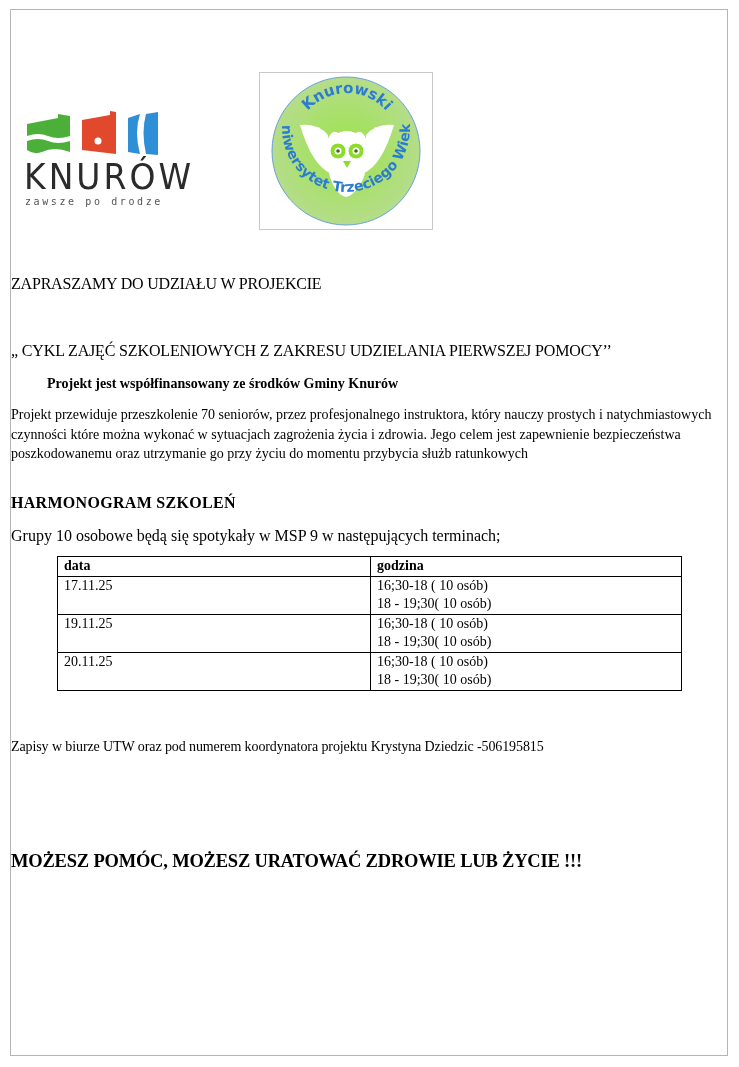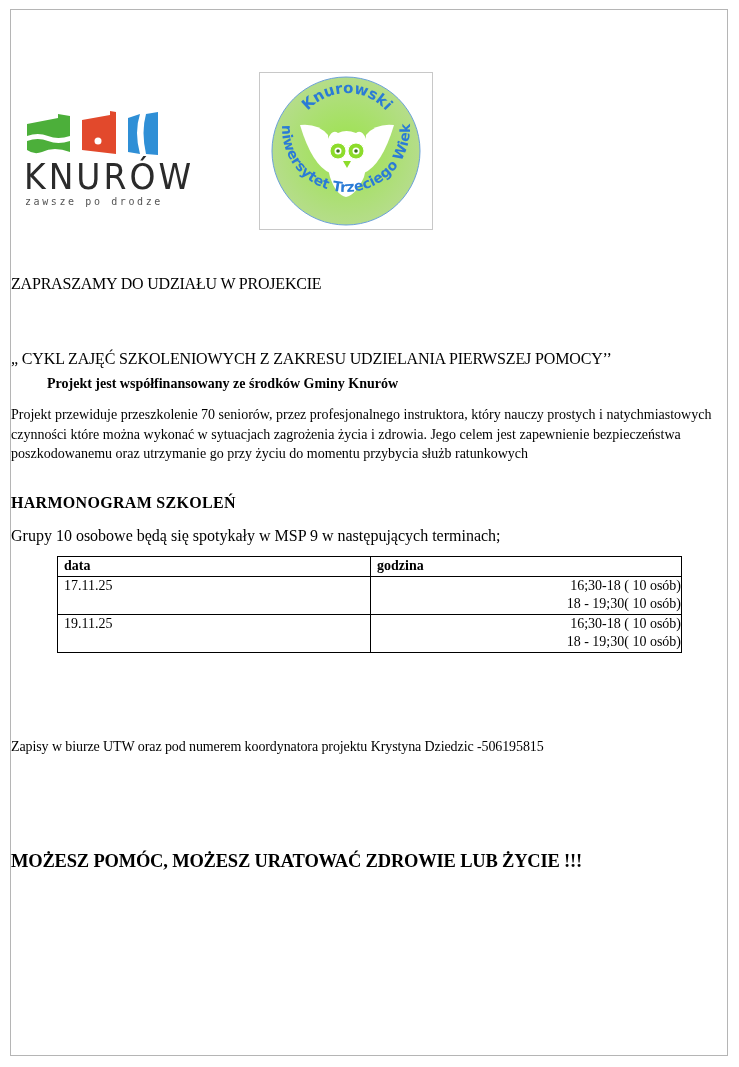--- a/index.html
+++ b/index.html
@@ -9,31 +9,31 @@
 
   
   .knurow-logo { position: absolute; left: 24px; top: 110px; width: 160px; height: 100px; }
   .knurow-word { position: absolute; left: 0px; top: 50px; font-family: "DejaVu Sans", sans-serif; font-size: 33px; letter-spacing: 3px; color: #2b2b2b; font-weight: normal; line-height: 1; transform: scaleY(1.05); }
   .knurow-motto { position: absolute; left: 1px; top: 87px; font-family: "DejaVu Sans Mono", monospace; font-size: 10px; letter-spacing: 2.6px; color: #555; line-height: 1; }
 
   
   .utw-box { position: absolute; left: 259px; top: 72px; width: 174px; height: 158px; border: 1px solid #c8c8c8; background: #fff; box-sizing: border-box; }
 
   .t-invite { left: 11px; top: 275px; font-size: 16px; letter-spacing: -0.2px; }
-  .t-title { left: 11px; top: 342px; font-size: 16px; letter-spacing: -0.15px; margin-top: 8px; }
+  .t-title { left: 11px; top: 342px; font-size: 16px; letter-spacing: -0.15px; }
   .t-cofin { left: 11px; top: 376px; font-size: 14px; font-weight: bold; margin-left: 36px; }
   .t-desc { position: absolute; left: 11px; top: 405px; width: 705px; font-size: 14px; line-height: 19.5px; white-space: normal; }
   .t-harmo { left: 11px; top: 494px; font-size: 16px; font-weight: bold; letter-spacing: 0.3px; }
   .t-groups { left: 11px; top: 527px; font-size: 16px; }
 
   table.sched { position: absolute; left: 57px; top: 556px; width: 625px; border-collapse: collapse; font-size: 14px; }
   table.sched th, table.sched td { border: 1.5px solid #000; padding: 0 0 0 6px; text-align: left; vertical-align: top; line-height: 18.5px; }
   table.sched th { font-weight: bold; height: 18px; }
   table.sched td.date { width: 306px; }
-  .time-line { display: block; text-align: right; }
+  .time-line { display: block; }
 
   .t-signup { left: 11px; top: 739px; font-size: 14px; letter-spacing: -0.1px; }
   .t-slogan { left: 11px; top: 813px; font-size: 18.5px; font-weight: bold; letter-spacing: -0.2px; margin-top: 38px; }
 </style>
 </head>
 <body>
 
 <div class="page"></div>
 
 <div class="knurow-logo">
@@ -102,17 +102,24 @@
         <span class="time-line">18 - 19;30( 10 osób)</span>
       </td>
     </tr>
     <tr>
       <td class="date">19.11.25</td>
       <td>
         <span class="time-line">16;30-18 ( 10 osób)</span>
         <span class="time-line">18 - 19;30( 10 osób)</span>
       </td>
     </tr>
+    <tr>
+      <td class="date">20.11.25</td>
+      <td>
+        <span class="time-line">16;30-18 ( 10 osób)</span>
+        <span class="time-line">18 - 19;30( 10 osób)</span>
+      </td>
+    </tr>
   </tbody>
 </table>
 
 <div class="abs t-signup">Zapisy w biurze UTW  oraz pod numerem koordynatora projektu Krystyna Dziedzic -506195815</div>
 <div class="abs t-slogan">MOŻESZ POMÓC, MOŻESZ URATOWAĆ ZDROWIE LUB ŻYCIE !!!</div>
 
 </body></html>

